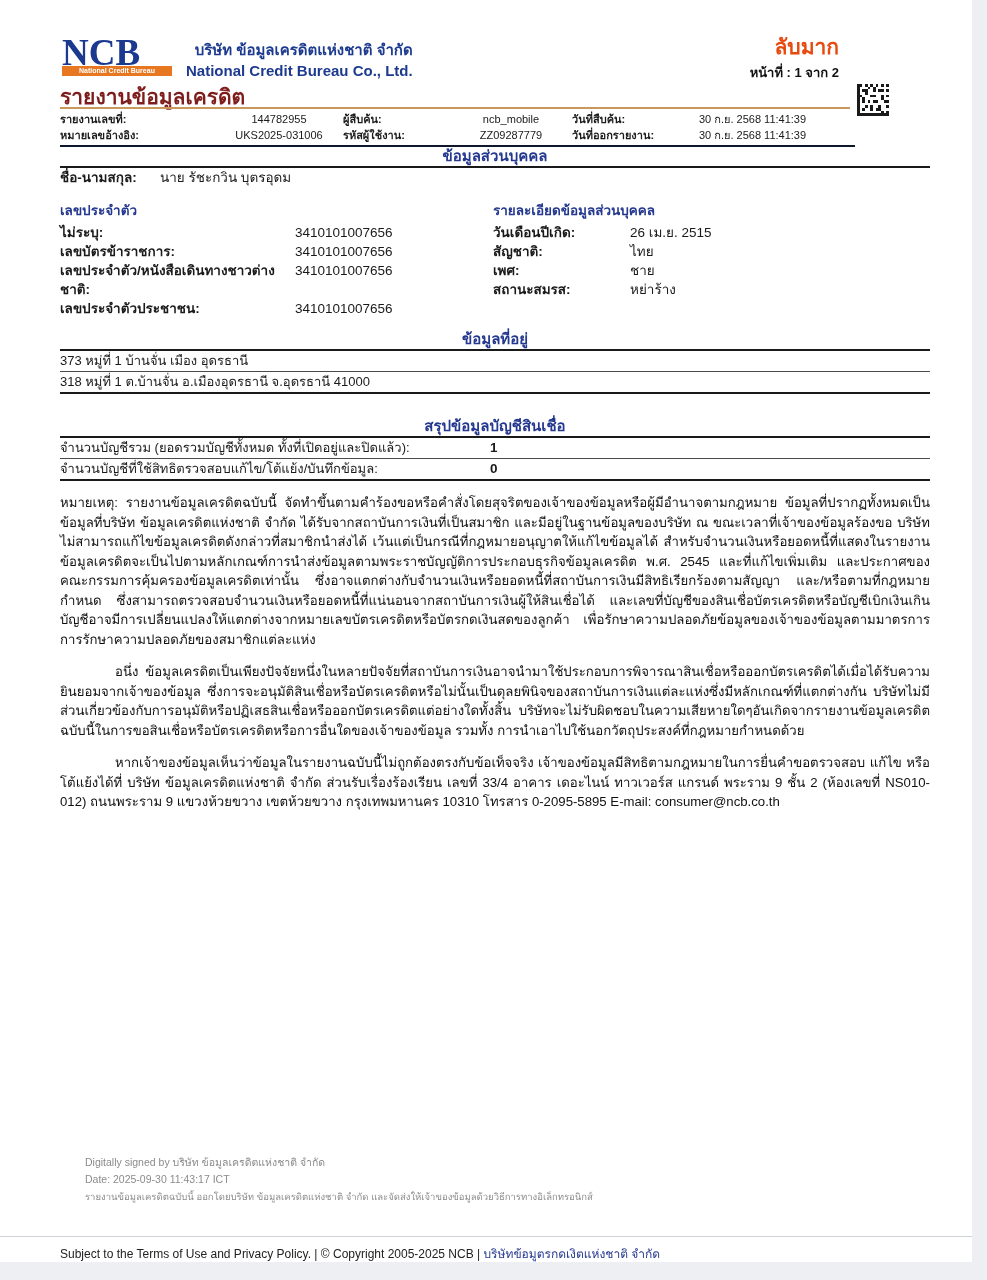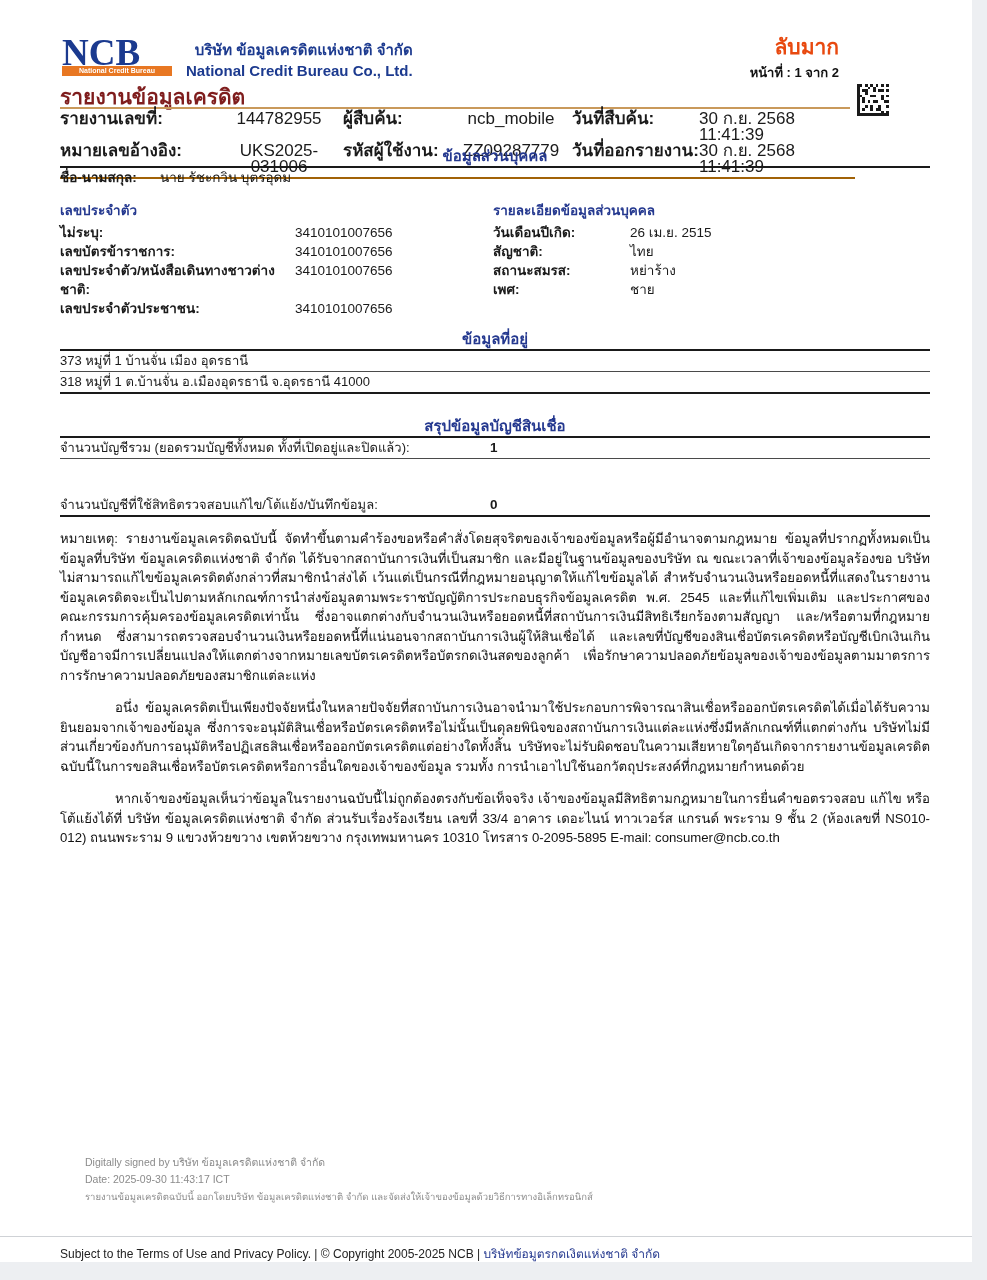--- a/index.html
+++ b/index.html
@@ -31,22 +31,22 @@
   }
   .company { position:absolute; left:186px; top:39px; color:#1c3a8f; font-weight:bold; }
   .company div { font-size:15px; line-height:21px;text-align:right; }
   .classif-block { position:absolute; top:35px; right:133px; text-align:right; }
   .classif { color:#e8490f; font-weight:bold; font-size:21px; line-height:24px; }
   .page-info { font-size:13px; font-weight:bold; color:#111; margin-top:3px; }
   .report-title { position:absolute; left:60px; top:80px; font-size:21px; font-weight:bold; color:#7f1d1d; }
   .title-rule { position:absolute; left:60px; top:107px; width:790px; height:0; border-top:2px solid #c9995b; }
   .barcode { position:absolute; left:856px; top:84px; width:34px; height:32px; }
   
-  .info-table { position:absolute; left:60px; top:111px; width:795px; font-size:17px;
-    border-bottom:2px solid #a16207; padding-bottom:2px; }
+  .info-table { position:absolute; left:60px; top:111px; width:795px; font-size:11px;
+    border-bottom:2px solid #0f172a; padding-bottom:2px; }
   .info-row { display:flex; line-height:16px; }
   .info-row .lbl { font-weight:bold; }
   .c1{width:155px;} .c2{width:128px;text-align:center;} .c3{width:107px;}
   .c4{width:122px;text-align:center;} .c5{width:127px;} .c6{width:156px;}
   
   .flow { position:absolute; left:60px; top:146px; width:870px; }
   .sec-head {
     text-align:center; color:#24388f; font-weight:bold; font-size:15px;
     line-height:19px; border-bottom:2px solid #1a1a1a; padding-bottom:1px;
   }
@@ -58,21 +58,21 @@
   .col-left { width:433px; }
   .col-right { flex:1; }
   .col-left .lbl { width:235px; }
   .col-right .lbl { width:137px; }
   .addr-sec { margin-top:11px; }
   .addr-label { font-weight:bold; font-size:13.5px; line-height:20px; border-bottom:1px solid #4a4a4a; }
   .addr-line { font-size:13px; line-height:20px; border-bottom:1px solid #4a4a4a; }
   .addr-line.last { border-bottom:2px solid #1a1a1a; }
   .sum-sec { margin-top:22px; }
   .sum-row { display:flex; font-size:13px; line-height:20px; border-bottom:1px solid #4a4a4a; }
-  .sum-row.last { border-bottom:2px solid #1a1a1a;margin-top:36px; }
+  .sum-row.last { border-bottom:2px solid #1a1a1a; }
   .sum-row .lbl { width:430px; }
   .sum-row .val { font-weight:bold; font-size:13.5px; }
   .notes { margin-top:12px; font-size:13.2px; line-height:19.5px; text-align:justify; color:#111; }
   .notes p { margin:0 0 0 0; }
   .notes p + p { margin-top:13px; text-indent:55px; }
   
   .signature { position:absolute; left:85px; top:1154px; color:#8b8b8b; }
   .sig-l1, .sig-l2 { font-size:10.5px; line-height:17px; }
   .sig-l3 { font-size:9.5px; line-height:17px; }
   .footer {
@@ -193,26 +193,26 @@
         <div class="sub-head" style="margin-top:0;">รายละเอียดข้อมูลส่วนบุคคล</div>
         <div class="kv-row">
           <span class="lbl">วันเดือนปีเกิด:</span>
           <span>26 เม.ย. 2515</span>
         </div>
         <div class="kv-row">
           <span class="lbl">สัญชาติ:</span>
           <span>ไทย</span>
         </div>
         <div class="kv-row">
+          <span class="lbl">เพศ:</span>
+          <span>ชาย</span>
+        </div>
+        <div class="kv-row">
           <span class="lbl">สถานะสมรส:</span>
           <span>หย่าร้าง</span>
-        </div>
-        <div class="kv-row">
-          <span class="lbl">เพศ:</span>
-          <span>ชาย</span>
         </div>
       </div>
     </div>
 
     <div class="addr-sec">
       <div class="sec-head">ข้อมูลที่อยู่</div>
       <div class="addr-line">373 หมู่ที่ 1 บ้านจั่น เมือง อุดรธานี</div>
       <div class="addr-line last">318 หมู่ที่ 1 ต.บ้านจั่น อ.เมืองอุดรธานี จ.อุดรธานี 41000</div>
     </div>
 

